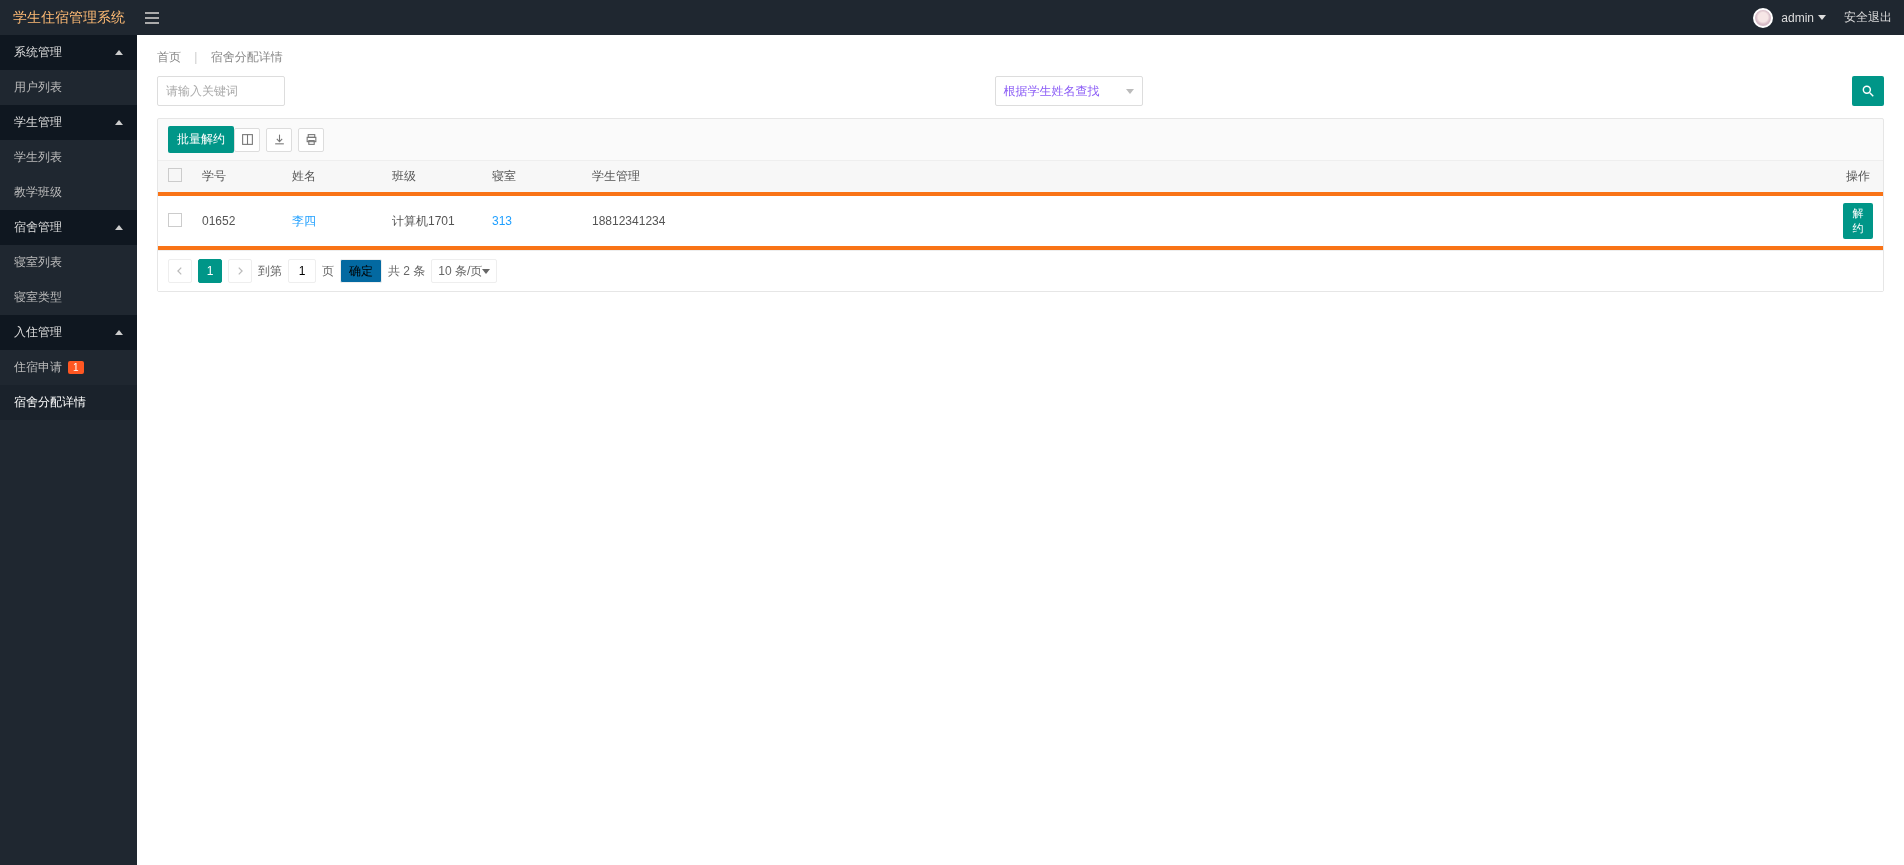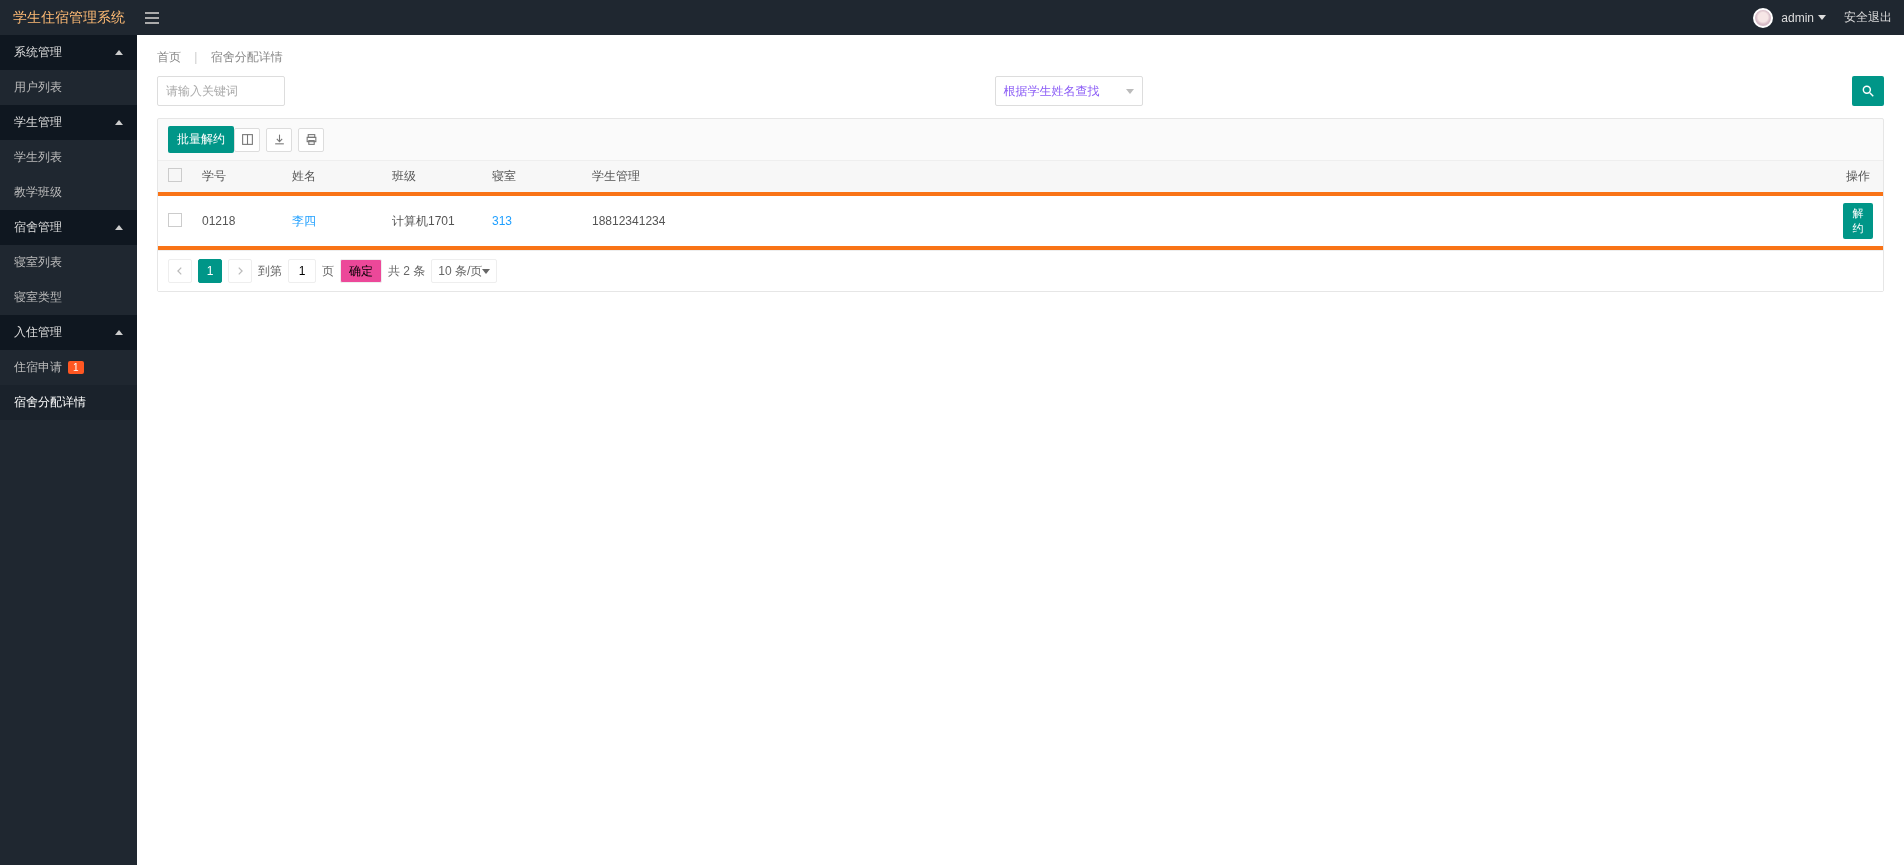--- a/index.html
+++ b/index.html
@@ -49,21 +49,21 @@
   .tbl th:first-child, .tbl td:first-child { width: 34px; text-align: center; }
   .tbl th:last-child, .tbl td:last-child { width: 50px; text-align: center; }
   .link { color: #1e9fff; cursor: pointer; }
   .btn-mini { background: #009688; color: #fff; border: none; border-radius: 2px; font-size: 11px; padding: 3px 7px; cursor: pointer; }
   .chk { width: 14px; height: 14px; border: 1px solid #ccc; display: inline-block; cursor: pointer; }
 
   .pager { background: #fff; padding: 8px 10px; display: flex; align-items: center; gap: 6px; color: #666; font-size: 12px; border-top: 1px solid #eee; }
   .pg-btn { width: 24px; height: 24px; border: 1px solid #eee; border-radius: 2px; display: flex; align-items: center; justify-content: center; cursor: pointer; color: #bbb; background: #fff; }
   .pg-btn.active { background: #009688; color: #fff; border-color: #009688; }
   .pg-input { width: 28px; height: 24px; border: 1px solid #eee; border-radius: 2px; text-align: center; font-size: 12px; }
-  .pg-confirm { height: 24px; border: 1px solid #eee; border-radius: 2px; background: #ec4899; padding: 0 8px; cursor: pointer; font-size: 12px; }
+  .pg-confirm { height: 24px; border: 1px solid #eee; border-radius: 2px; background: #0369a1; padding: 0 8px; cursor: pointer; font-size: 12px; }
   .pg-size { height: 24px; border: 1px solid #eee; border-radius: 2px; background: #fff; padding: 0 6px; display: flex; align-items: center; cursor: pointer; }
   .pg-size .sel-caret { width: 0; height: 0; border-left: 4px solid transparent; border-right: 4px solid transparent; border-top: 5px solid #666; }
 
   
   .col-sid { width: 90px; }
   .col-name { width: 100px; }
   .col-class { width: 100px; }
   .col-room { width: 100px; }
   .col-phone { width: auto; }
 </style>
@@ -182,21 +182,21 @@
             <th class="col-name">姓名</th>
             <th class="col-class">班级</th>
             <th class="col-room">寝室</th>
             <th class="col-phone">学生管理</th>
             <th>操作</th>
           </tr>
         </thead>
         <tbody id="tbody-root">
             <tr>
               <td><span class="chk"></span></td>
-              <td>01218</td>
+              <td>01652</td>
               <td><span class="link">李四</span></td>
               <td>计算机1701</td>
               <td><span class="link">313</span></td>
               <td>18812341234</td>
               <td><button class="btn-mini">解约</button></td>
             </tr>
           </tbody>
       </table>
 
       <div class="pager">

